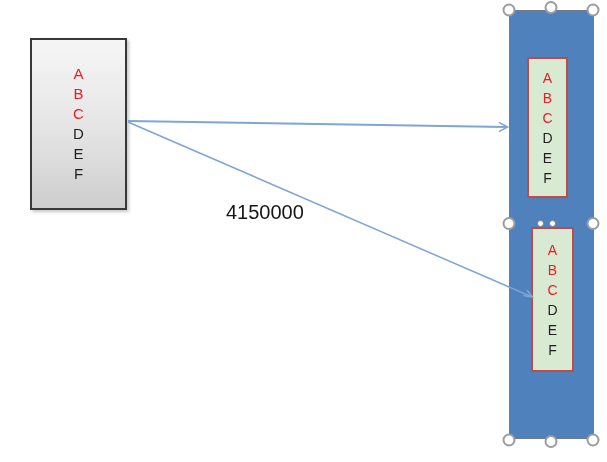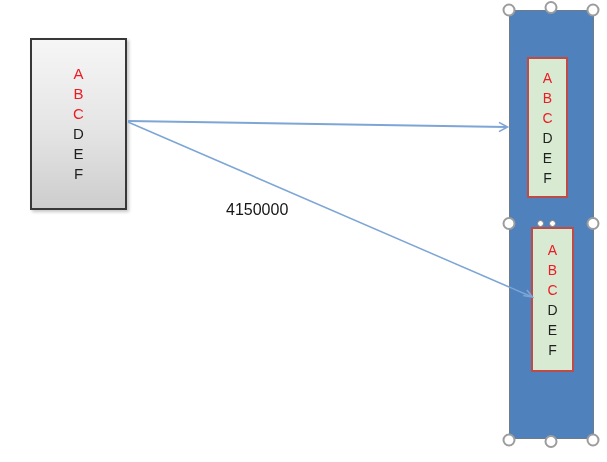--- a/index.html
+++ b/index.html
@@ -64,21 +64,21 @@
     z-index: 2;
   }
   .target-box .letter-stack { font-size: 14px; line-height: 20px; }
   .target-box.t1 { left: 527px; top: 57px;  width: 41px; height: 141px; }
   .target-box.t2 { left: 531px; top: 227px; width: 43px; height: 145px; }
 
   
   .connector-label {
     position: absolute;
     left: 226px; top: 201px;
-    font-size: 16px;
+    font-size: 20px;
     color: #161616;
     z-index: 2;
     white-space: nowrap;
   }
 
   
   .overlay {
     position: absolute; left: 0; top: 0;
     width: 607px; height: 462px;
     z-index: 3;

